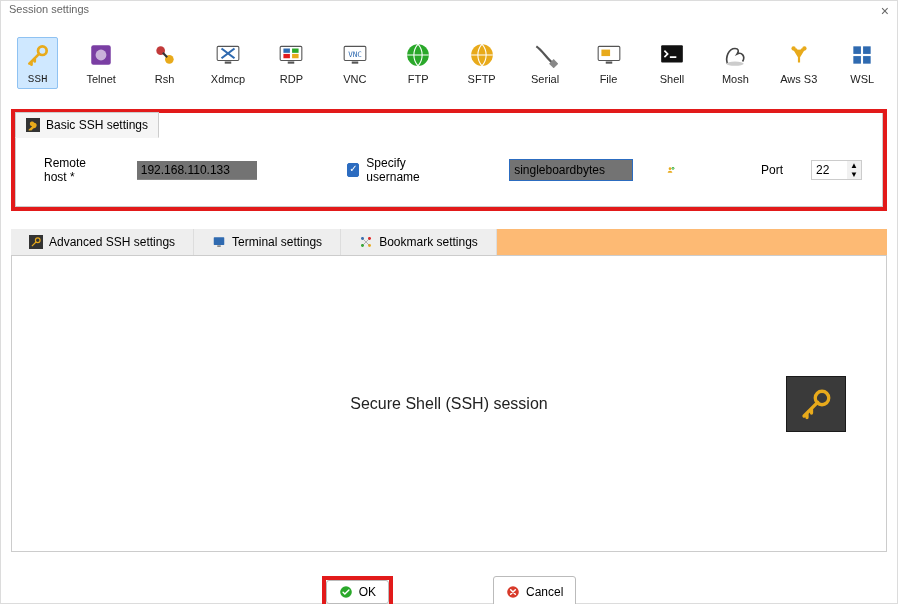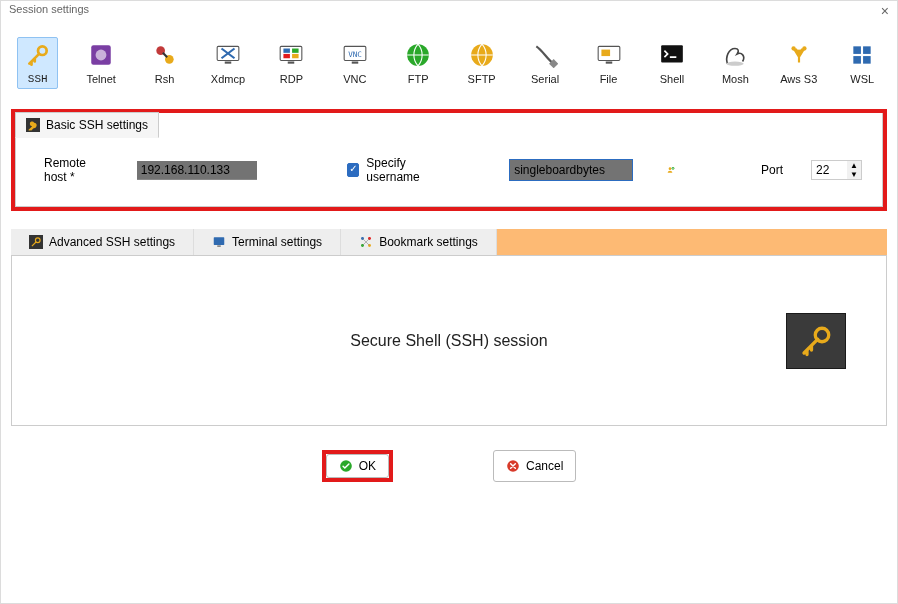--- a/index.html
+++ b/index.html
@@ -102,21 +102,21 @@
   .subtab {
     display:flex; align-items:center; gap:6px;
     padding:6px 18px;
     font-size:12px;
     background:#eee;
     border-right:1px solid #ddd;
     cursor:pointer;
   }
   .subcontent {
     border:1px solid #ccc; border-top:none;
-    height: 170px;
+    height: 296px;
     display:flex; align-items:center; justify-content:center;
     position:relative;
     background:#fff;
   }
   .subcontent .session-title { font-size:16px; color:#222; }
   .keytile {
     position:absolute; right:40px; top:50%; transform:translateY(-50%);
     width:60px; height:56px; background:#3a3a3a;
     display:flex; align-items:center; justify-content:center;
     border:1px solid #1a1a1a;

